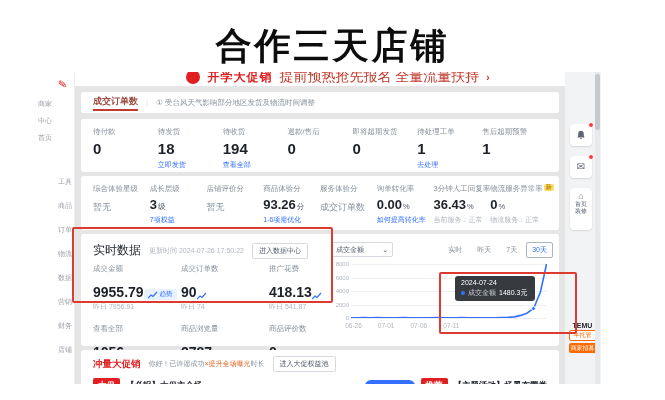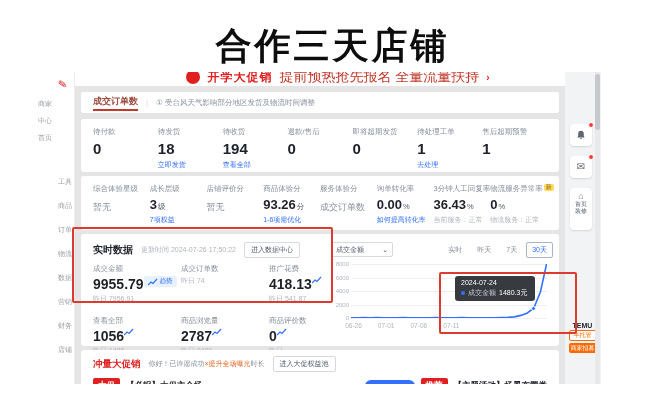--- a/index.html
+++ b/index.html
@@ -37,27 +37,27 @@
 .quality .stat .vl{font-size:13px}
 .stat .vl .unit{font-size:7.5px;font-weight:400;color:#4e5969;margin-left:1px}
 .stat .vl.muted{font-size:9px;font-weight:400;color:#86909c;margin-top:7px}
 .stat .lk{font-size:7px;color:#3370ff;margin-top:3px;white-space:nowrap}
 .stat .lk.grey{color:#b0b6bf}
 .badge-new{display:inline-block;background:#ffda5c;color:#8a5b00;font-size:6px;line-height:7px;
   padding:0 2px;border-radius:2px;vertical-align:top;margin-left:1px}
 
 .card.rt{top:162px;height:112px}
 .rt-head{display:flex;align-items:center;gap:8px;padding:8px 12px 0 12px}
-.rt-title{font-size:10px;font-weight:700}
+.rt-title{font-size:12px;font-weight:400}
 .rt-upd{font-size:7px;color:#b0b6bf}
 .btn-sm{font-size:7px;color:#4e5969;border:1px solid #d6dae0;border-radius:2px;padding:2px 6px;background:#fff;white-space:nowrap}
 .rt-metrics{position:absolute;left:12px;top:30px;width:265px;display:grid;
   grid-template-columns:88px 88px 88px;grid-row-gap:12px}
 .metric .lb{font-size:7.5px;color:#86909c;white-space:nowrap}
-.metric .row{display:flex;align-items:flex-start;gap:0;margin-top:2px}
+.metric .row{display:flex;align-items:flex-end;gap:0;margin-top:10px}
 .metric .vl{font-size:14px;font-weight:700}
 .metric .sub{font-size:7px;color:#b0b6bf;margin-top:2px}
 .pill{display:inline-flex;align-items:center;gap:2px;background:#e8f1ff;color:#3370ff;
   font-size:6.5px;padding:1px 4px;border-radius:2px}
 .ticon{width:10px;height:8px;flex:0 0 auto}
 
 .chart{position:absolute;left:246px;top:4px;width:226px;height:106px}
 .sel{position:absolute;left:4px;top:4px;width:62px;height:15px;border:1px solid #d6dae0;border-radius:2px;
   font-size:7px;color:#4e5969;display:flex;align-items:center;justify-content:space-between;padding:0 4px;background:#fff}
 .tabs{position:absolute;right:0;top:4px;display:flex;gap:3px;align-items:center}
@@ -244,20 +244,26 @@
               <svg class="ticon" viewBox="0 0 10 8">
                 <polyline points="0,7 3,4 5,5.5 9,1" fill="none" stroke="#3370ff" stroke-width="1.2"></polyline>
               </svg>
               <span>趋势</span>
             </span>
           </div>
         <div class="sub">昨日 7956.91</div>
       </div>
       <div class="metric">
         <div class="lb">成交订单数</div>
+        <div class="row">
+            <span class="vl">90</span>
+          <svg class="ticon" viewBox="0 0 10 8">
+              <polyline points="0,7 3,4 5,5.5 9,1" fill="none" stroke="#3370ff" stroke-width="1.2"></polyline>
+            </svg>
+          </div>
         <div class="sub">昨日 74</div>
       </div>
       <div class="metric">
         <div class="lb">推广花费</div>
         <div class="row">
             <span class="vl">418.13</span>
           <svg class="ticon" viewBox="0 0 10 8">
               <polyline points="0,7 3,4 5,5.5 9,1" fill="none" stroke="#3370ff" stroke-width="1.2"></polyline>
             </svg>
           </div>

